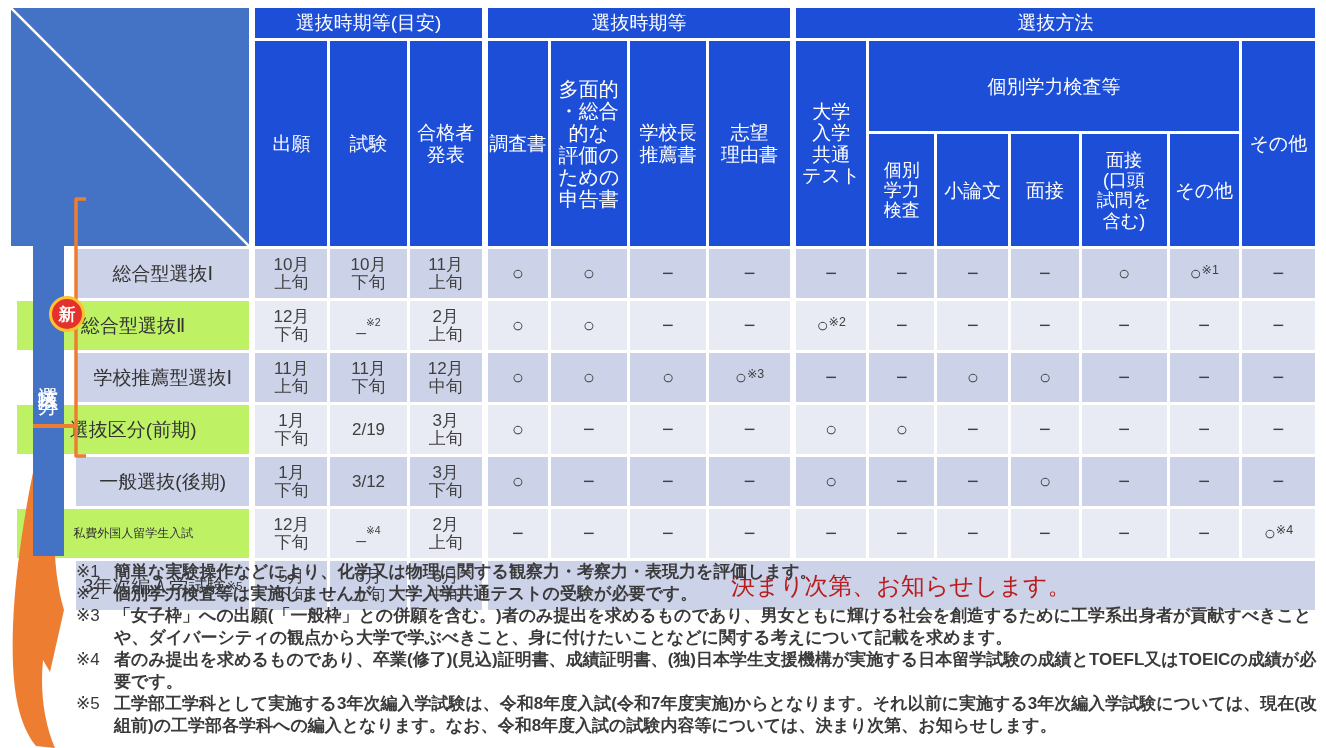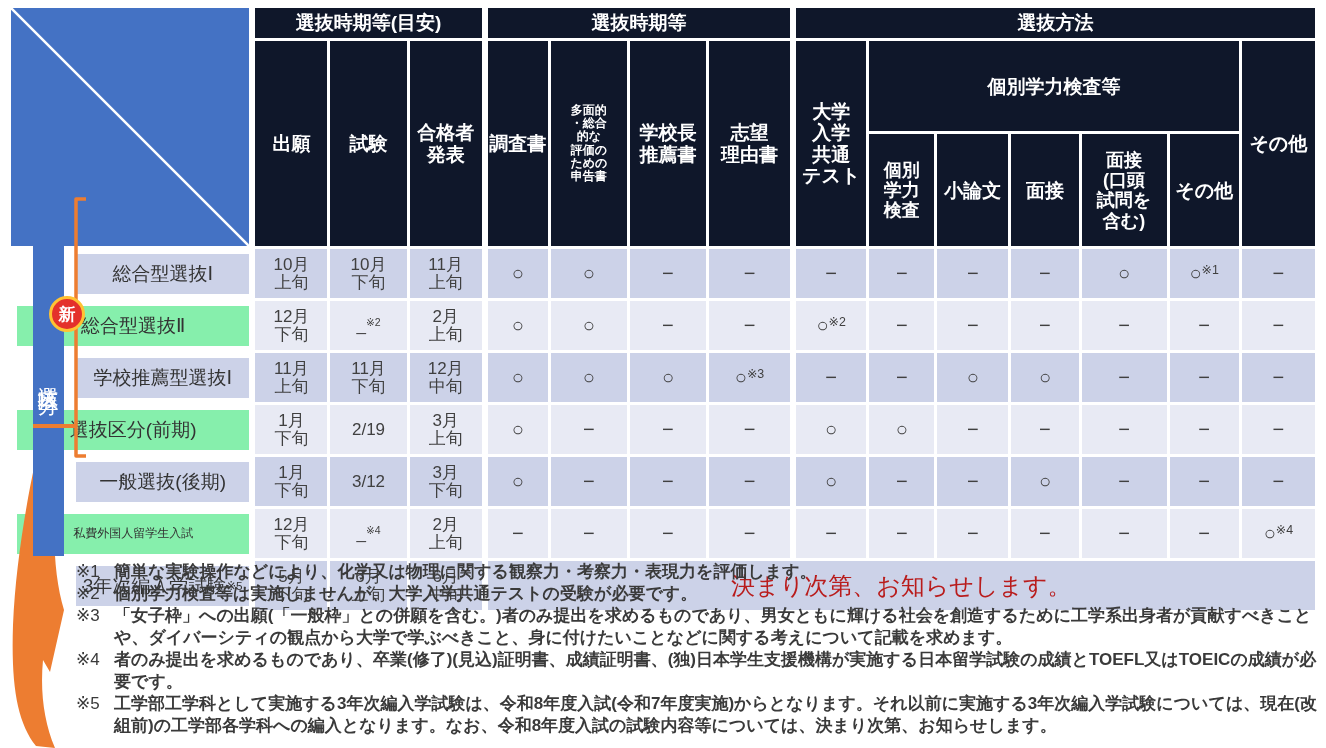--- a/index.html
+++ b/index.html
@@ -1,34 +1,34 @@
 <!DOCTYPE html>
 <html><head>
 <meta charset="utf-8">
 <style>
   html,body{margin:0;padding:0;background:#fff;}
   .page{position:relative;width:1326px;height:748px;background:#fff;overflow:hidden;
         font-family:"Liberation Sans","DejaVu Sans",sans-serif;color:#3c3c3c;}
   table.sel{position:absolute;left:8px;top:5px;border-collapse:separate;border-spacing:3px;
         table-layout:fixed;width:1310px;}
   td,th{box-sizing:border-box;padding:0;margin:0;vertical-align:middle;text-align:center;}
-  th.hdr{background:#0f172a;color:#fff;font-weight:700;white-space:pre-line;line-height:1.12;font-size:19px;}
-  th.hdr.small{font-size:12px;line-height:1.1;}
+  th.hdr{background:#1d4ed8;color:#fff;font-weight:400;white-space:pre-line;line-height:1.12;font-size:19px;}
+  th.hdr.small{font-size:20px;line-height:1.1;}
   th.hdr.mid{font-size:18px;}
   td.corner{background:#4472C4;padding:0;}
   td.corner svg{display:block;width:100%;height:100%;}
   .gsep{border-left:3px solid #fff;}
   tr.hr1{height:30px;} tr.hr2{height:36px;} tr.hr3{height:112px;}
   td.datacell{height:49px;font-size:20px;color:#404040;white-space:pre-line;line-height:1.08;}
   td.datacell.sched{font-size:17px;}
   td.dark{background:#CCD2E8;}
   td.light{background:#E8EAF4;}
-  .labelbox{margin-left:65px;height:40px;display:flex;align-items:center;justify-content:center;
+  .labelbox{margin-left:65px;height:49px;display:flex;align-items:center;justify-content:center;
         font-size:19px;color:#333;}
-  .labelbox.dark{background:#CCD2E8;} .labelbox.light{background:#86efac;margin-left:6px;}
+  .labelbox.dark{background:#CCD2E8;} .labelbox.light{background:#bef264;margin-left:6px;}
   .labelbox.small{font-size:12px;}
   td.note{font-size:24px;color:#b91c1c;}
   sup{font-size:0.62em;vertical-align:0.45em;letter-spacing:0;}
   .sidebar-bar{position:absolute;left:33px;top:195px;width:31px;height:361px;background:#4472C4;
         z-index:3;display:flex;align-items:center;justify-content:center;}
   .sidebar-bar .vtext{writing-mode:vertical-rl;text-orientation:upright;color:#fff;font-size:21px;
         letter-spacing:3px;line-height:1;}
   svg.layer{position:absolute;left:0;top:0;pointer-events:none;}
   #arrow-layer{z-index:2;} #bracket-layer{z-index:4;}
   .new-badge{position:absolute;left:49px;top:296px;width:30px;height:30px;border-radius:50%;

